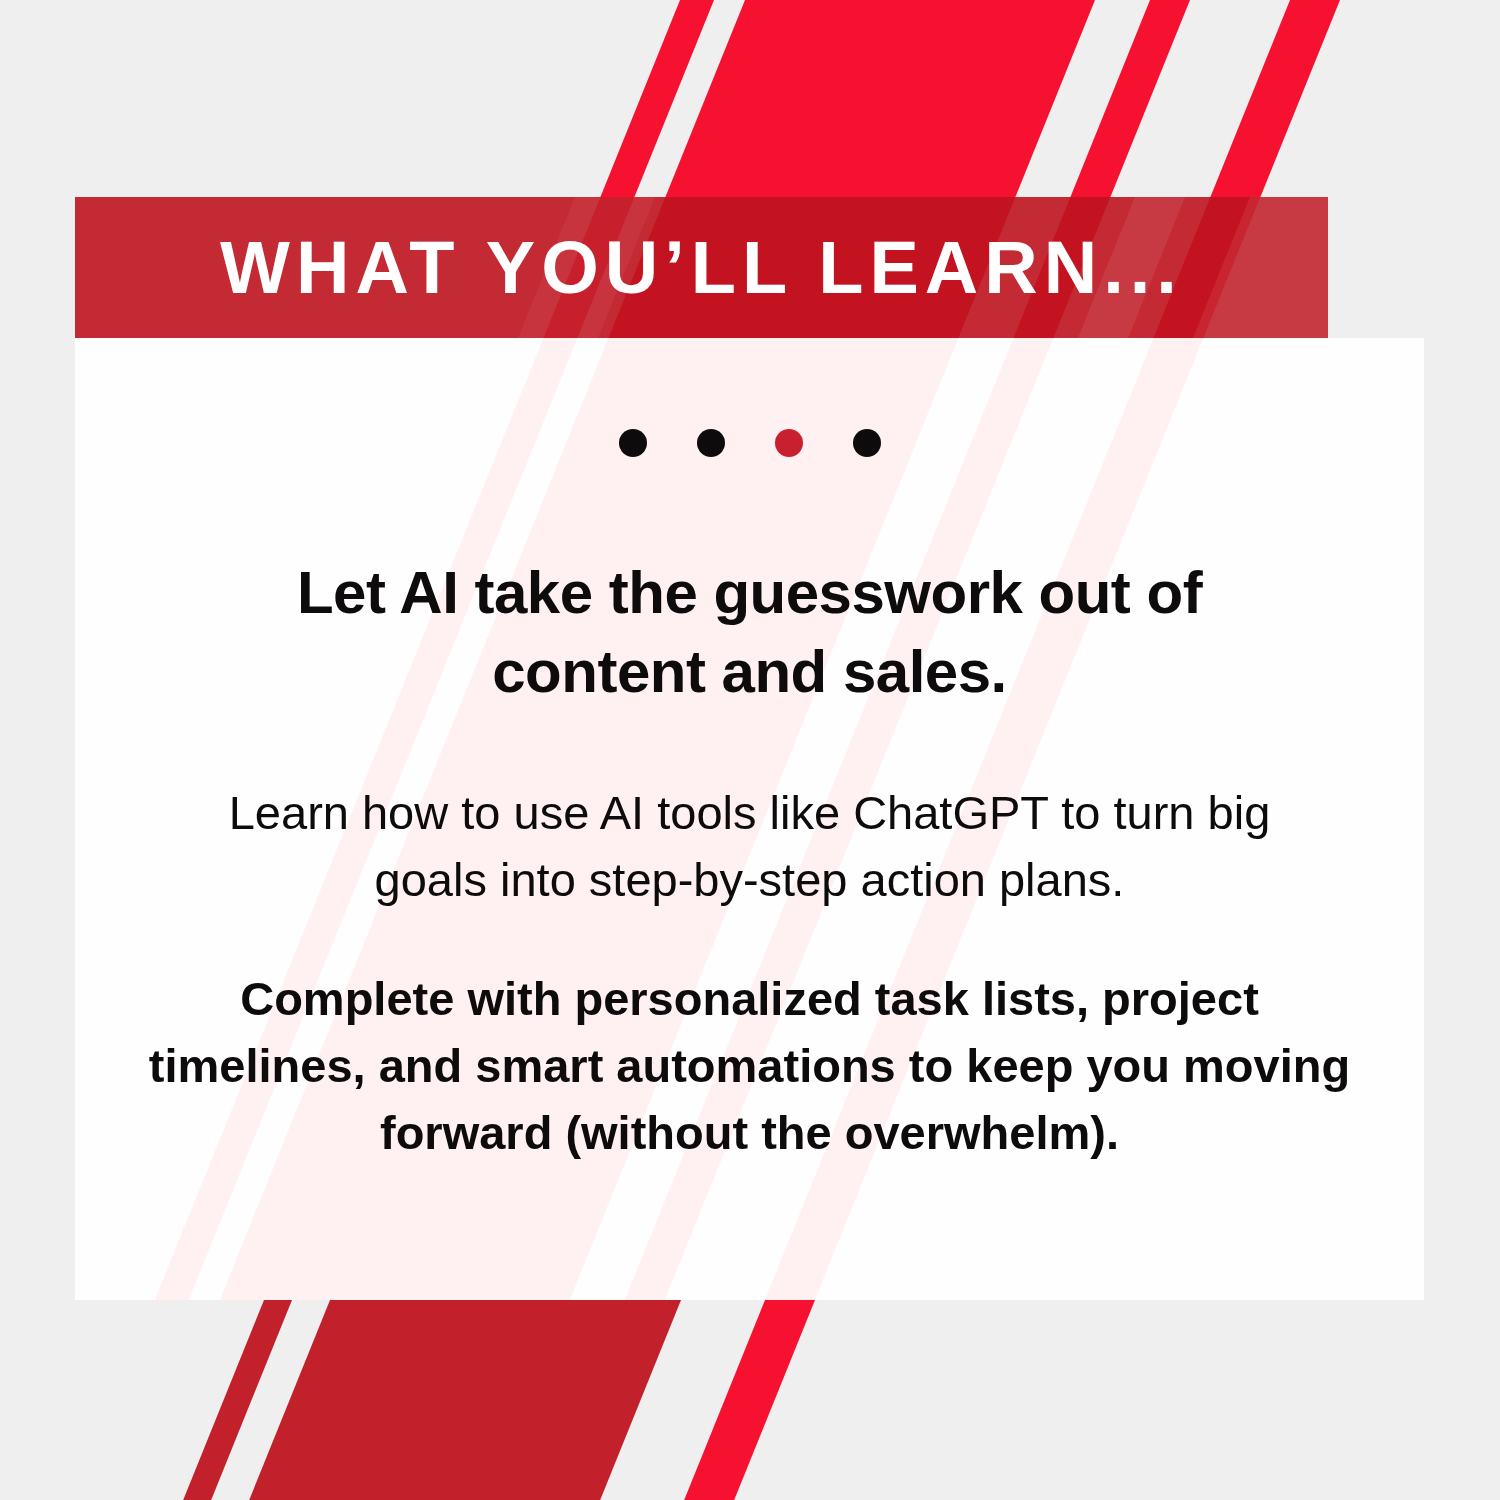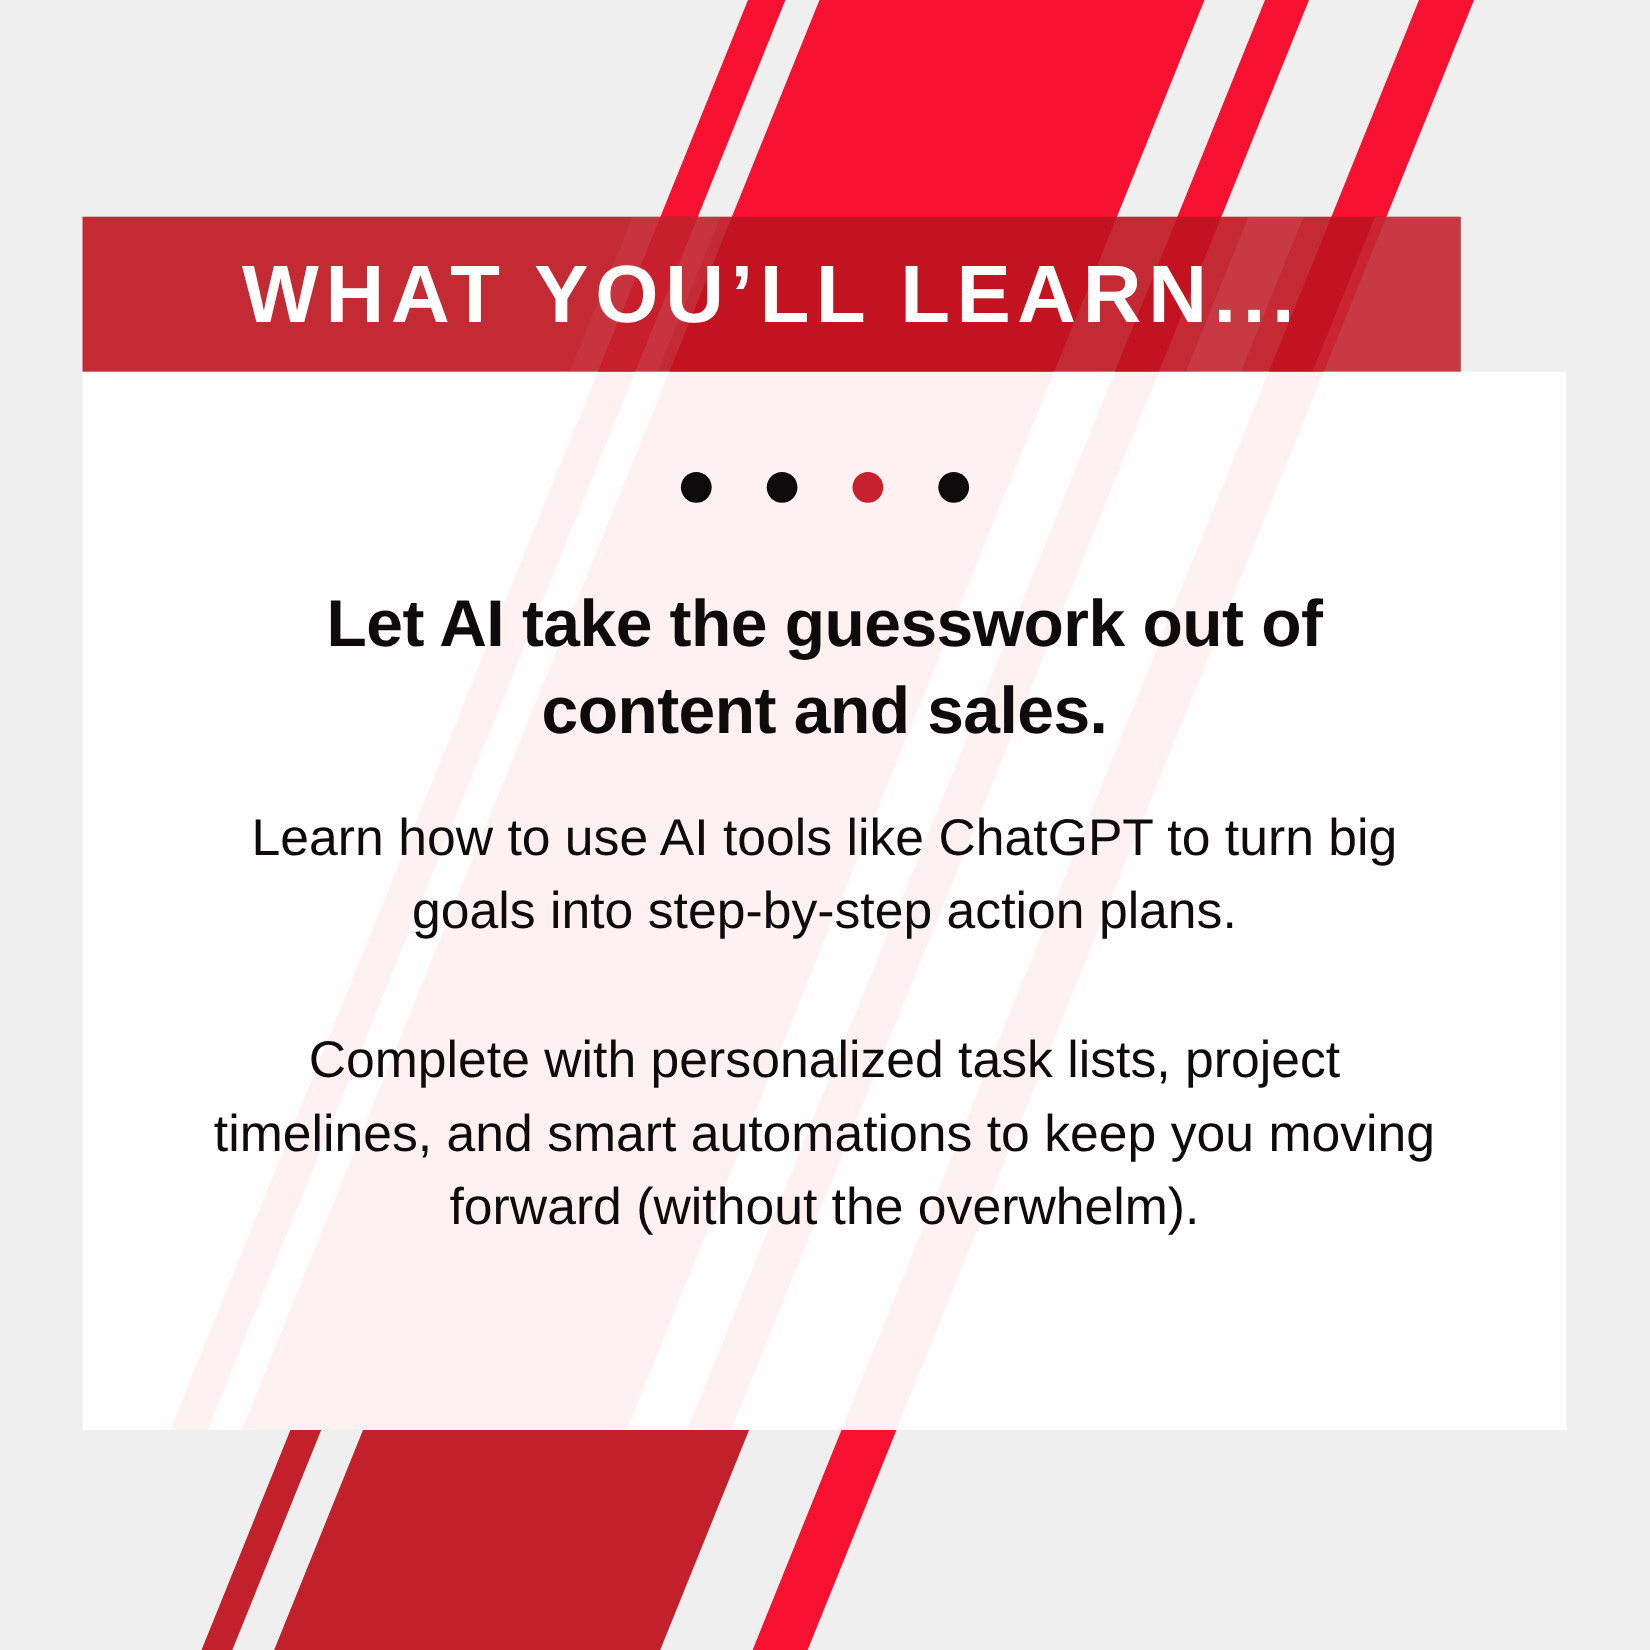--- a/index.html
+++ b/index.html
@@ -89,36 +89,36 @@
     margin-top: 91px;
     display: flex;
     gap: 50px;
   }
   .dot {
     width: 28px; height: 28px;
     border-radius: 50%;
   }
 
   .card-heading {
-    margin-top: 70px;
+    margin-top: 96px;
     font-size: 60px;
     font-weight: bold;
     line-height: 79px;
     letter-spacing: -0.5px;
     white-space: pre-line;
   }
 
   .card-paragraph {
     font-size: 47px;
     font-weight: normal;
     line-height: 67px;
     white-space: pre-line;
   }
-  .p1 { margin-top: 42px; }
-  .p2 { margin-top: 68px; }
+  .p1 { margin-top: 68px; }
+  .p2 { margin-top: 52px; font-weight: bold; }
 </style>
 </head>
 <body>
 
 <div class="canvas">
 
   <div class="stripes-top">
     <div class="stripe bright s1"></div>
     <div class="stripe bright s2"></div>
     <div class="stripe bright s3"></div>

